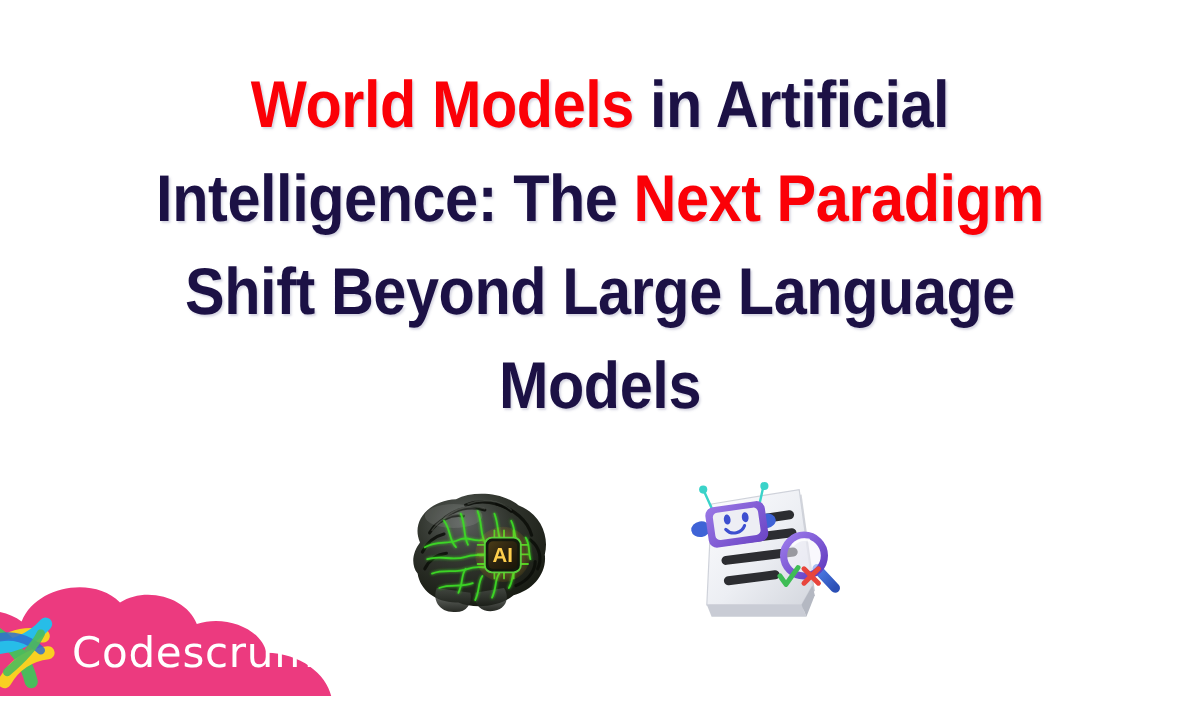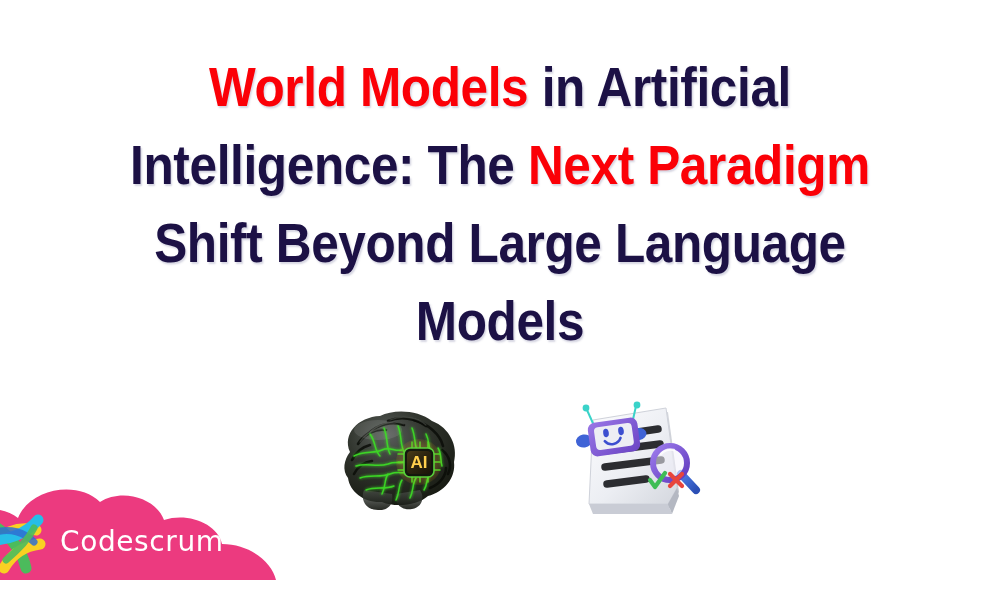--- a/index.html
+++ b/index.html
@@ -82,21 +82,21 @@
     top: 484px;
     width: 350px;
     height: 120px;
   }
   #logo-wordmark {
     position: absolute;
     left: 60px;
     top: 528px;
     font-family: "DejaVu Sans", sans-serif;
     font-weight: 500;
-    font-size: 28px;
+    font-size: 35px;
     letter-spacing: 0.6px;
     color: #ffffff;
     line-height: 1;
     z-index: 4;
   }
   #logo-mark {
     position: absolute;
     left: -16px;
     top: 506px;
     width: 70px;

